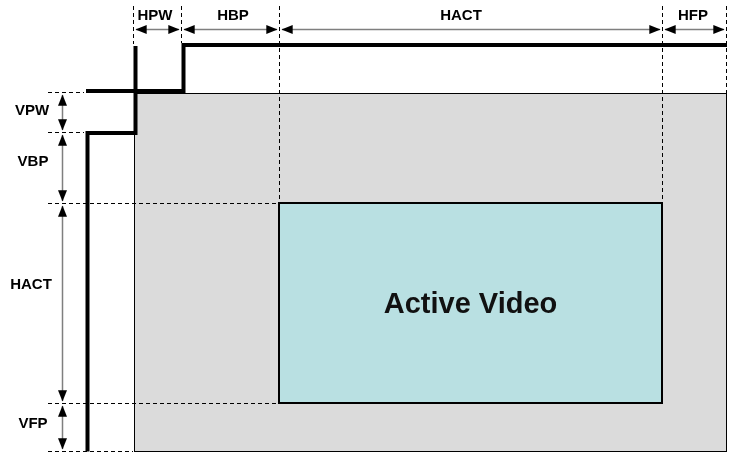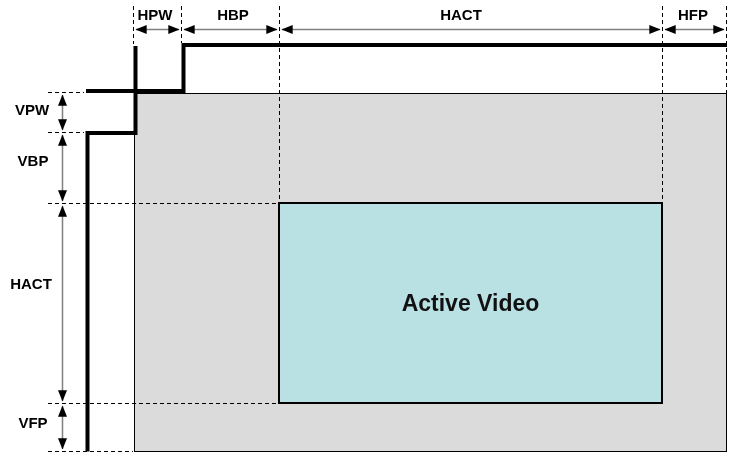--- a/index.html
+++ b/index.html
@@ -32,21 +32,21 @@
     width: 385px;
     height: 202px;
     box-sizing: border-box;
     background: var(--active-fill, #b9e0e2);
     border: 2px solid var(--line, #000);
     display: flex;
     align-items: center;
     justify-content: center;
   }
   .active-label {
-    font-size: 23px;
+    font-size: 29px;
     font-weight: bold;
     color: #111;
     letter-spacing: 0px;
   }
   svg.overlay {
     position: absolute;
     left: 0;
     top: 0;
     width: 735px;
     height: 461px;

